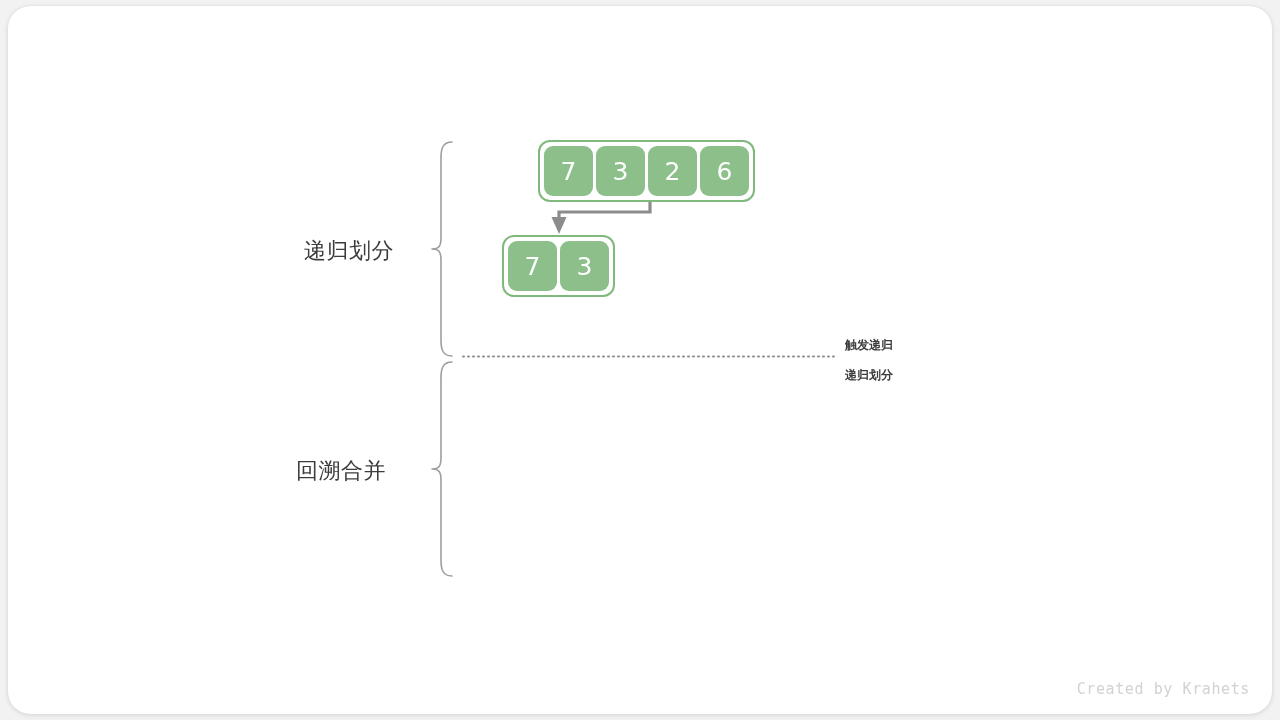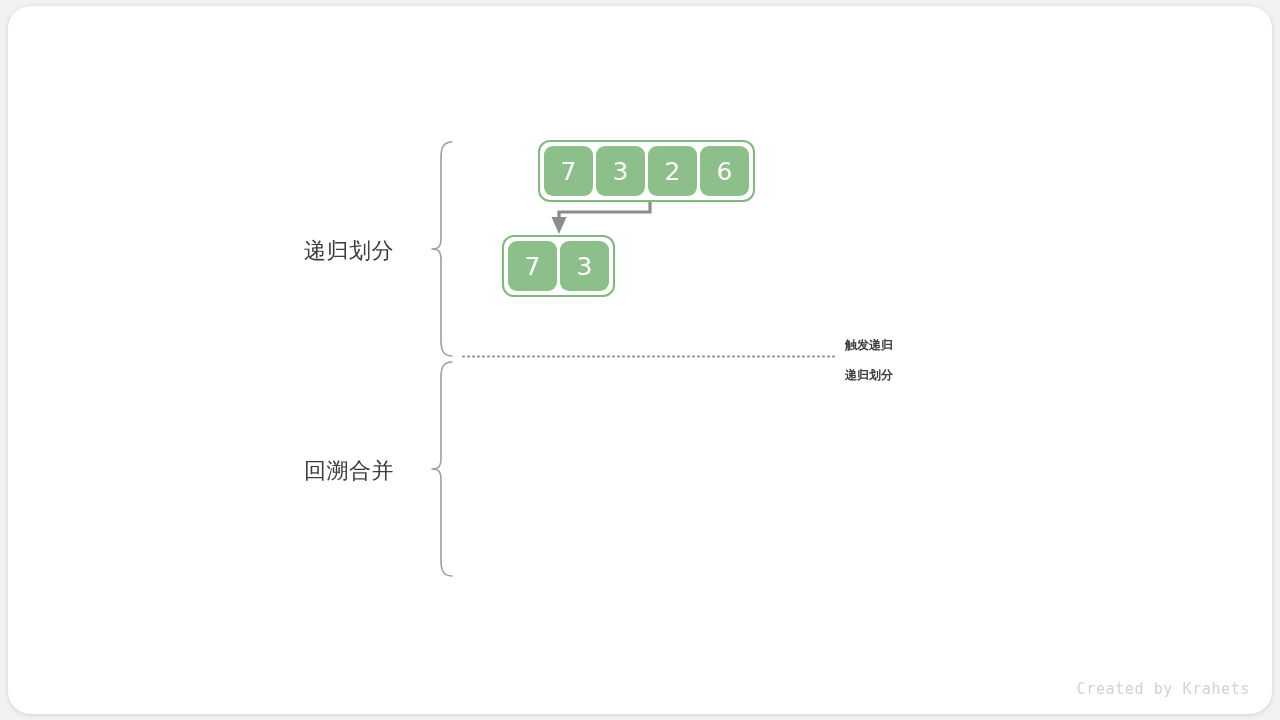--- a/index.html
+++ b/index.html
@@ -140,21 +140,21 @@
     <div class="array-cell">6</div>
   </div>
 
   <div class="array-group" id="left-subarray" style="left:502px; top:235px;">
     <div class="array-cell">7</div>
     <div class="array-cell">3</div>
   </div>
 
   <div class="section-label" style="left:304px; top:236px;">递归划分</div>
 
-  <div class="section-label" style="left:304px; top:456px;">回溯合并</div>
+  <div class="section-label" style="left:296px; top:456px;">回溯合并</div>
 
   <div id="annotation">
     <div>触发递归</div>
     <div>递归划分</div>
   </div>
 
   <div id="watermark">Created by Krahets</div>
 </div>
 
 </body></html>

